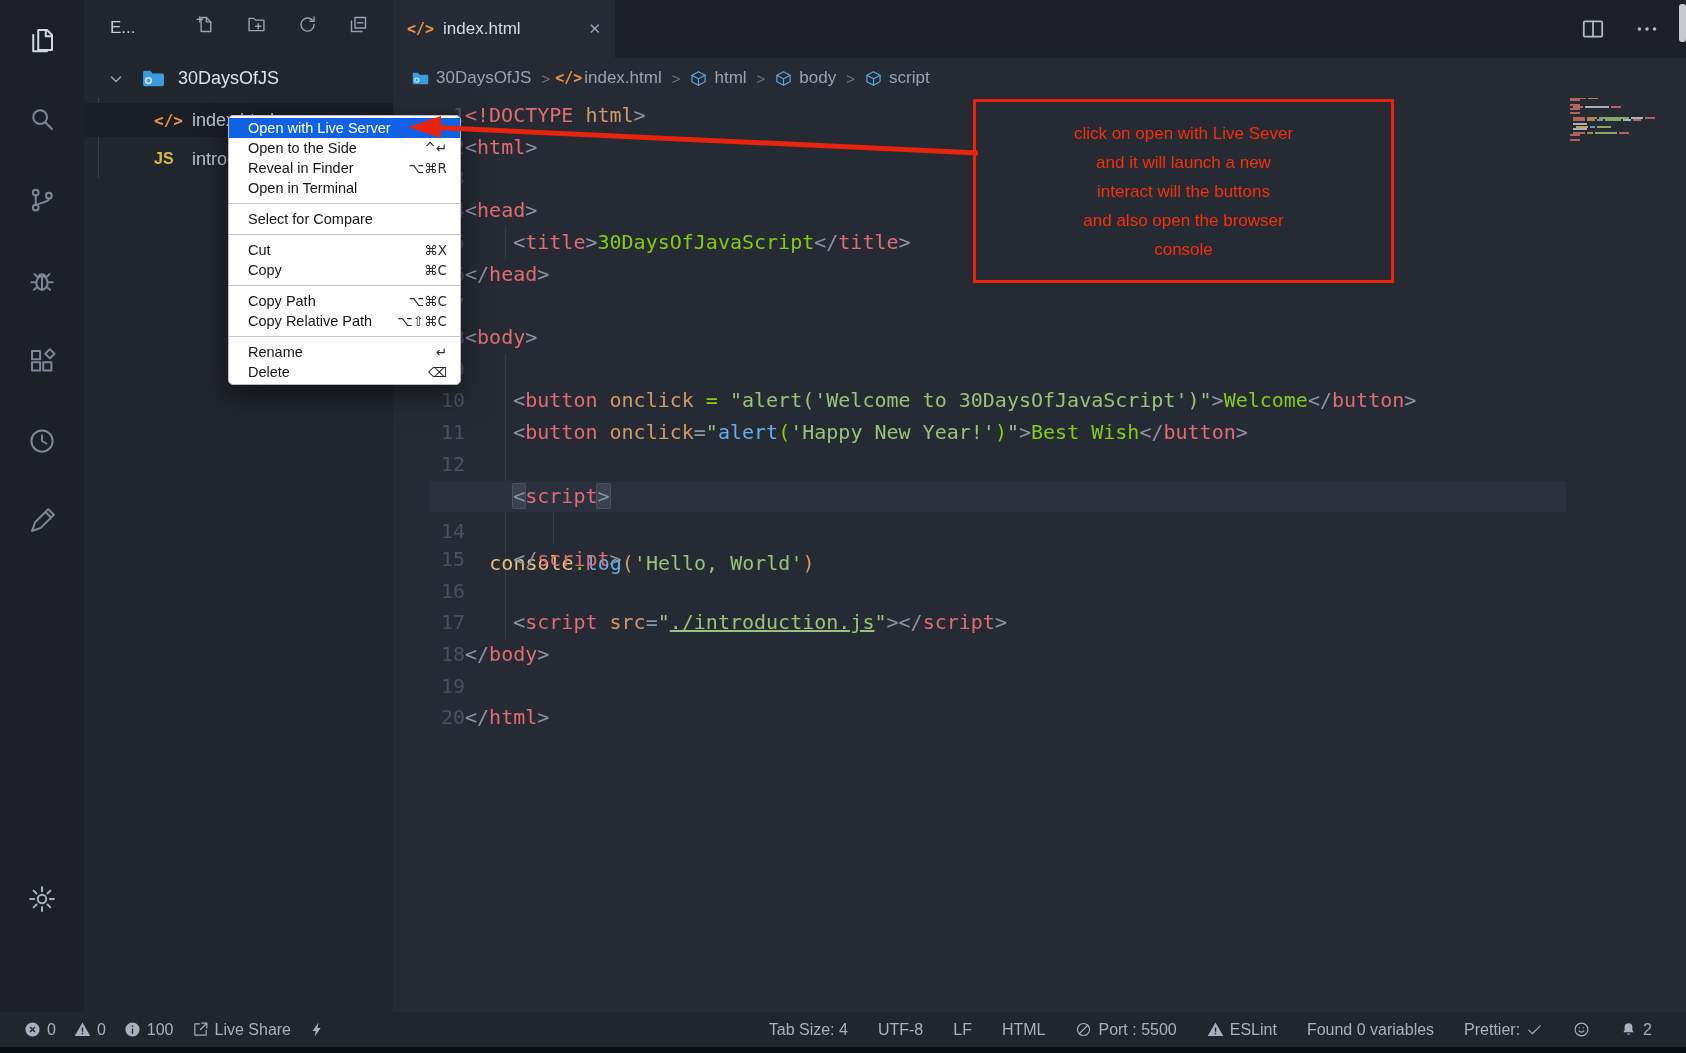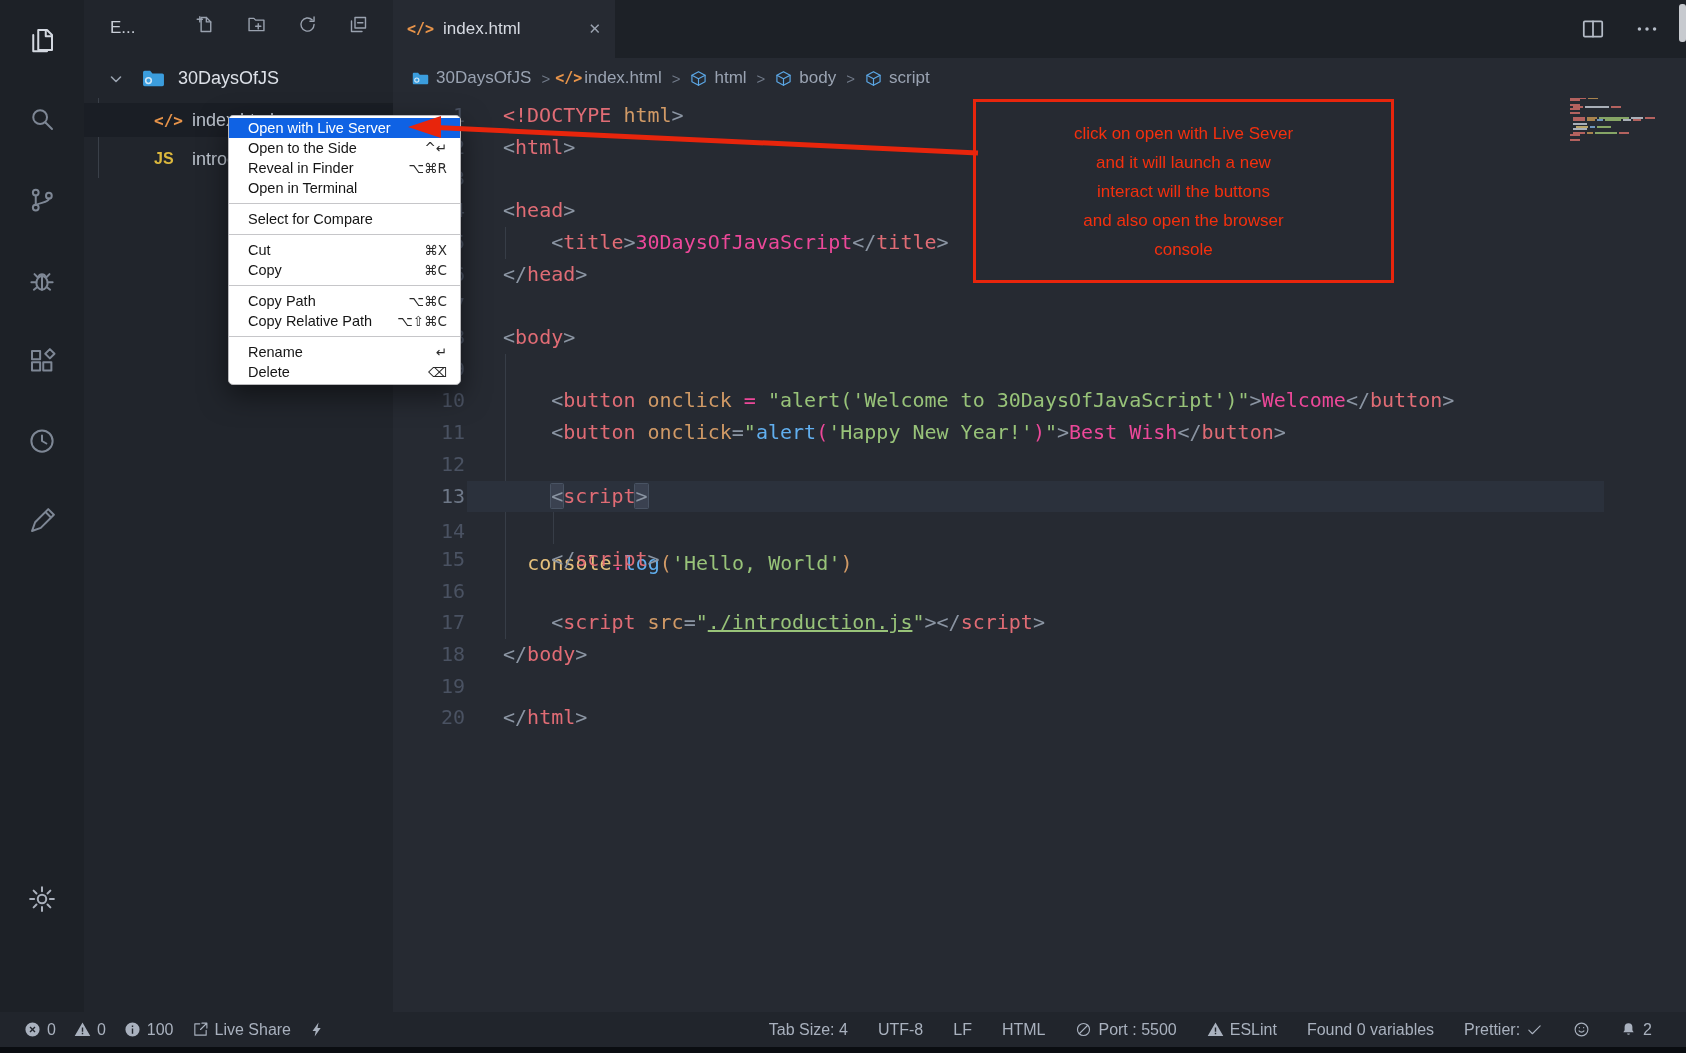--- a/index.html
+++ b/index.html
@@ -53,24 +53,24 @@
   .bc-item .ic{width:17px;height:17px}
   .bc-sep{color:#707988;font-size:15px}
   .cube-ic{color:#5ba7e6}
 
   
   .code-region{position:absolute;left:393px;top:98px;right:0;bottom:41px;background:#262a32;z-index:1;
        font-family:"DejaVu Sans Mono",monospace;font-size:20px}
   .line{position:absolute;left:0;right:0;height:32px;display:flex;line-height:31.7px;white-space:pre}
   .ln{width:72px;text-align:right;color:#4a5262;flex:none}
   .ln-cur{color:#6e7888}
-  .lc{margin-left:38px;flex:none;width:1101px}
+  .lc{flex:none;width:1101px}
   .lc.cur{background:#2b313c;box-shadow:-36px 0 0 #2b313c}
   .c-t{color:#e06c75}.c-g{color:#8b95a3}.c-a{color:#d19a66}.c-s{color:#98c379}
-  .c-f{color:#61afef}.c-o{color:#e5c07b}.c-w{color:#ec4899}.c-y{color:#d19a66}
+  .c-f{color:#61afef}.c-o{color:#e5c07b}.c-w{color:#84cc16}.c-y{color:#d19a66}
   .c-u{color:#98c379;text-decoration:underline}
   .bm{background:#3a4150;box-shadow:0 0 0 1px #495363;border-radius:1px}
   .guide{position:absolute;width:1px;background:#373d47}
 
   
   .minimap{position:absolute;left:1570px;top:97px;width:92px;height:52px;z-index:2}
   .mm-row{position:absolute;display:flex;gap:2px;height:2px}
   .mm-row span{display:inline-block;height:2px}
   .ruler-line{position:absolute;left:1661px;top:98px;width:1px;height:914px;background:#3a414c}
   .ruler-blue{position:absolute;left:1662px;top:322px;width:24px;height:6px;background:#3f7ed8}

